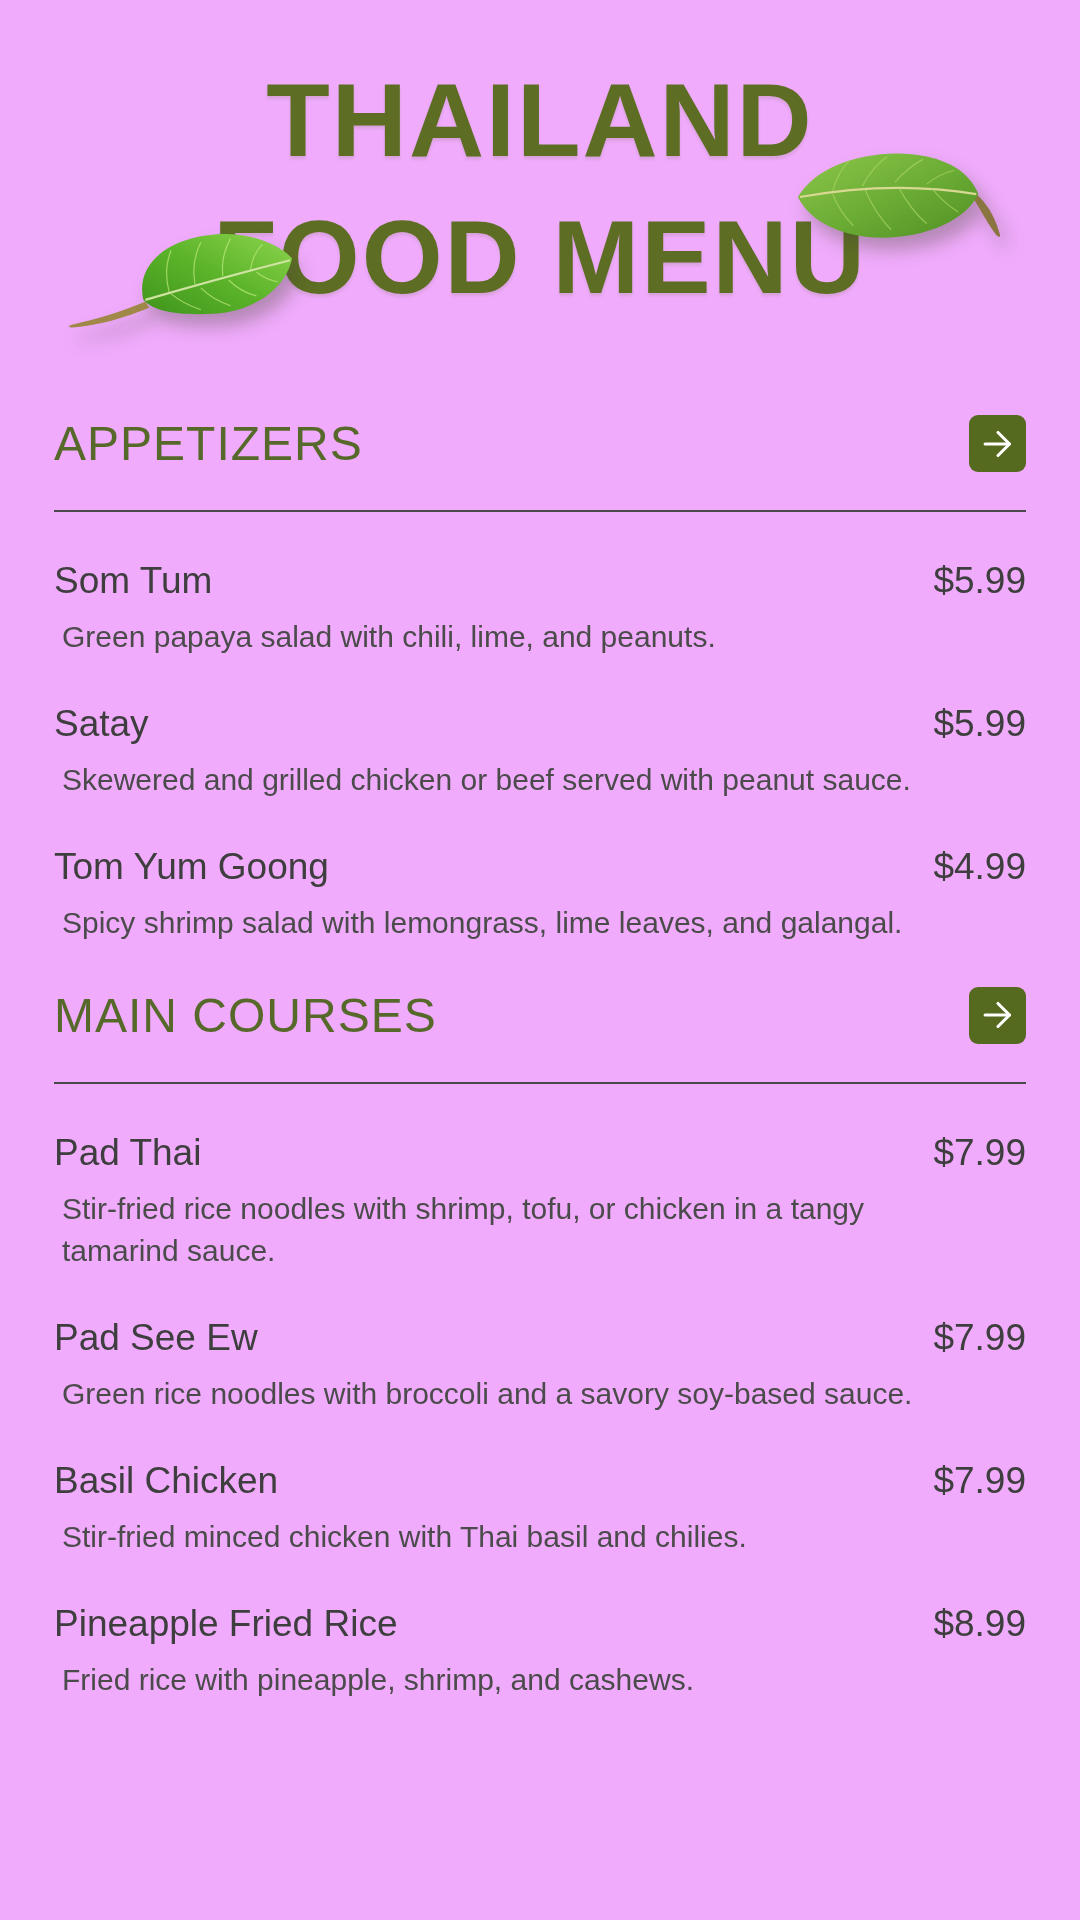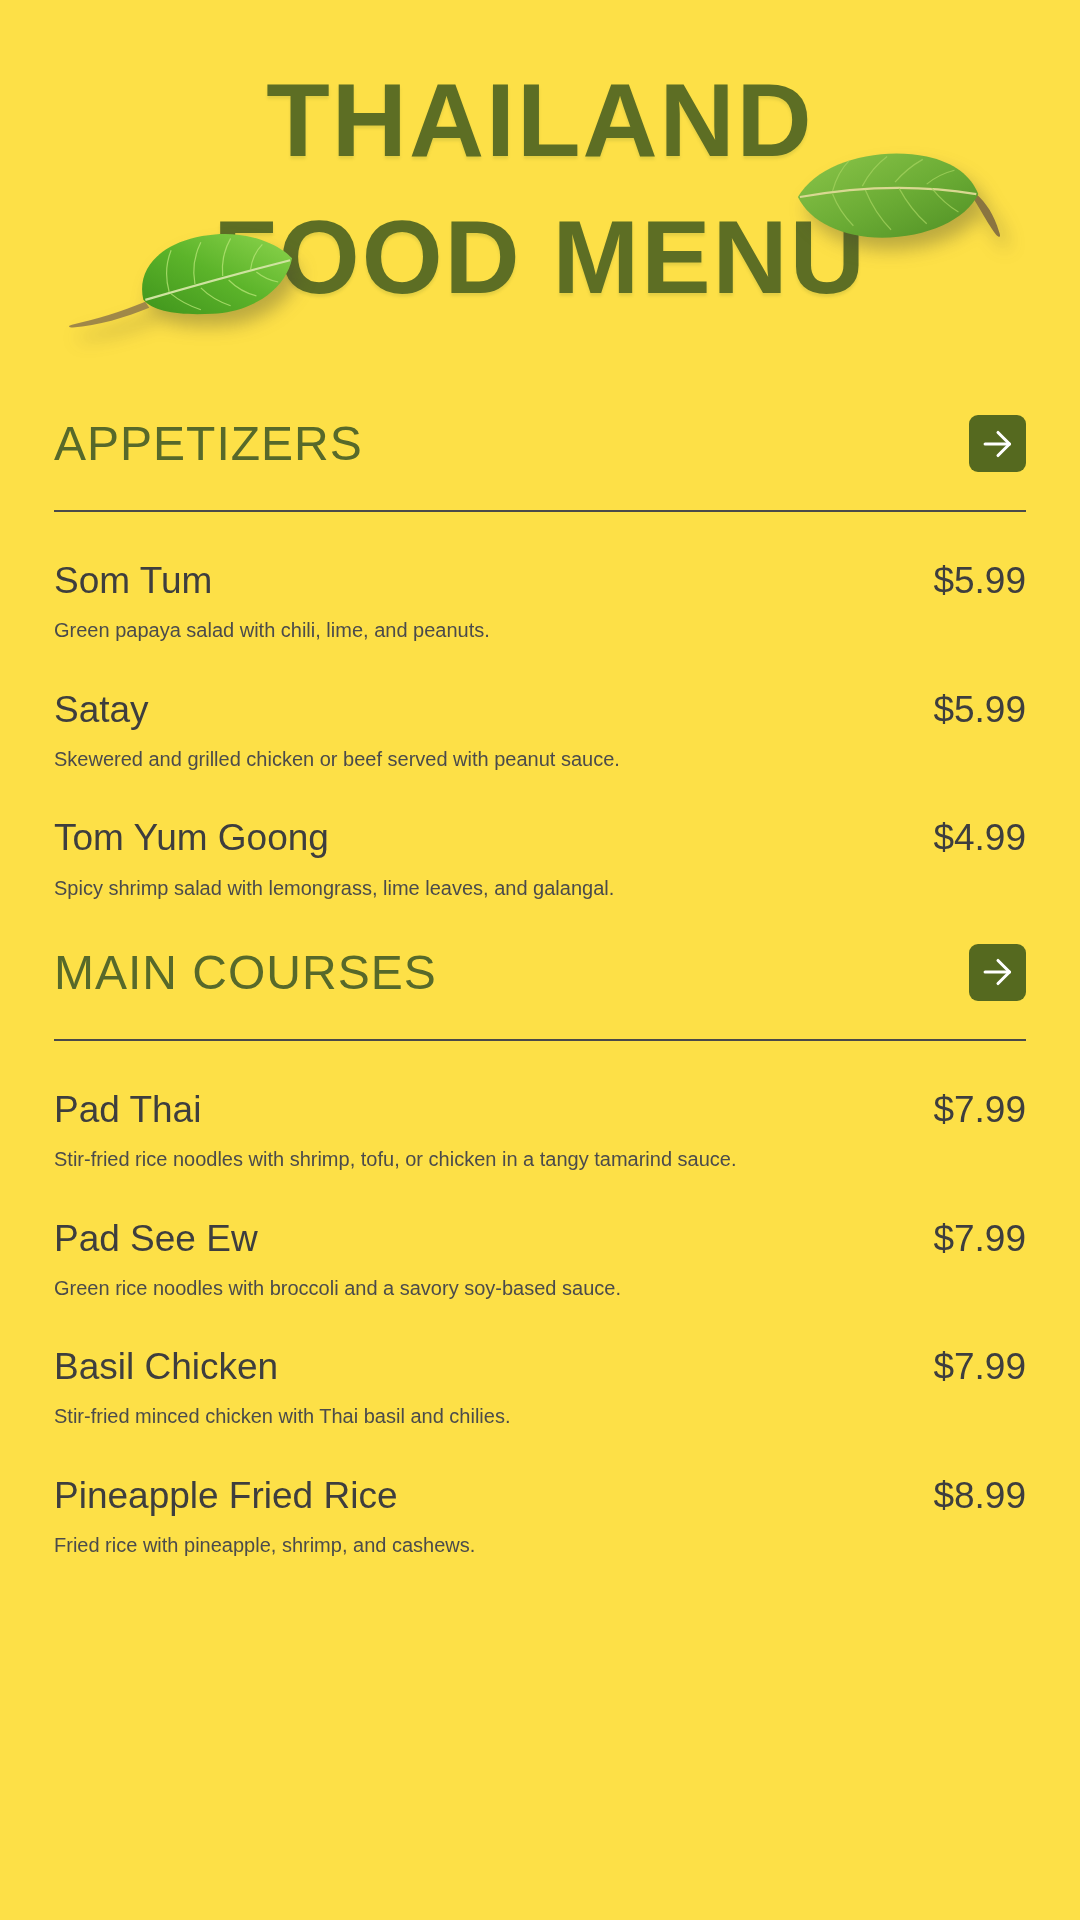--- a/index.html
+++ b/index.html
@@ -5,21 +5,21 @@
   * { margin:0; padding:0; box-sizing:border-box; }
   html,body { width:1080px; }
   body {
     font-family:"Liberation Sans", sans-serif;
     background:#f2f1ef;
   }
   .page {
     position:relative;
     width:1080px;
     height:1920px;
-    background:#fde047;
+    background:#f0abfc;
     overflow:hidden;
   }
   
   .header {
     position:relative;
     height:415px;
     padding-top:52px;
     text-align:center;
   }
   .title-line {
@@ -72,24 +72,25 @@
   .item { margin-bottom:42px; }
   .item-row {
     display:flex;
     justify-content:space-between;
     align-items:baseline;
   }
   .item-name  { font-size:37px; color:#3e3e3e; line-height:1.25; }
   .item-price { font-size:37px; color:#3e3e3e; line-height:1.25;text-align:center; }
   .item-desc  {
     margin-top:12px;
-    font-size:20px;
+    font-size:30px;
     color:#4b4b4b;
     line-height:1.42;
     max-width:880px;
+    margin-left:8px;
   }
 </style>
 </head>
 <body>
 
 <div class="page">
 
   <div class="header">
 
     <svg class="leaf leaf-right" viewBox="0 0 220 118">

